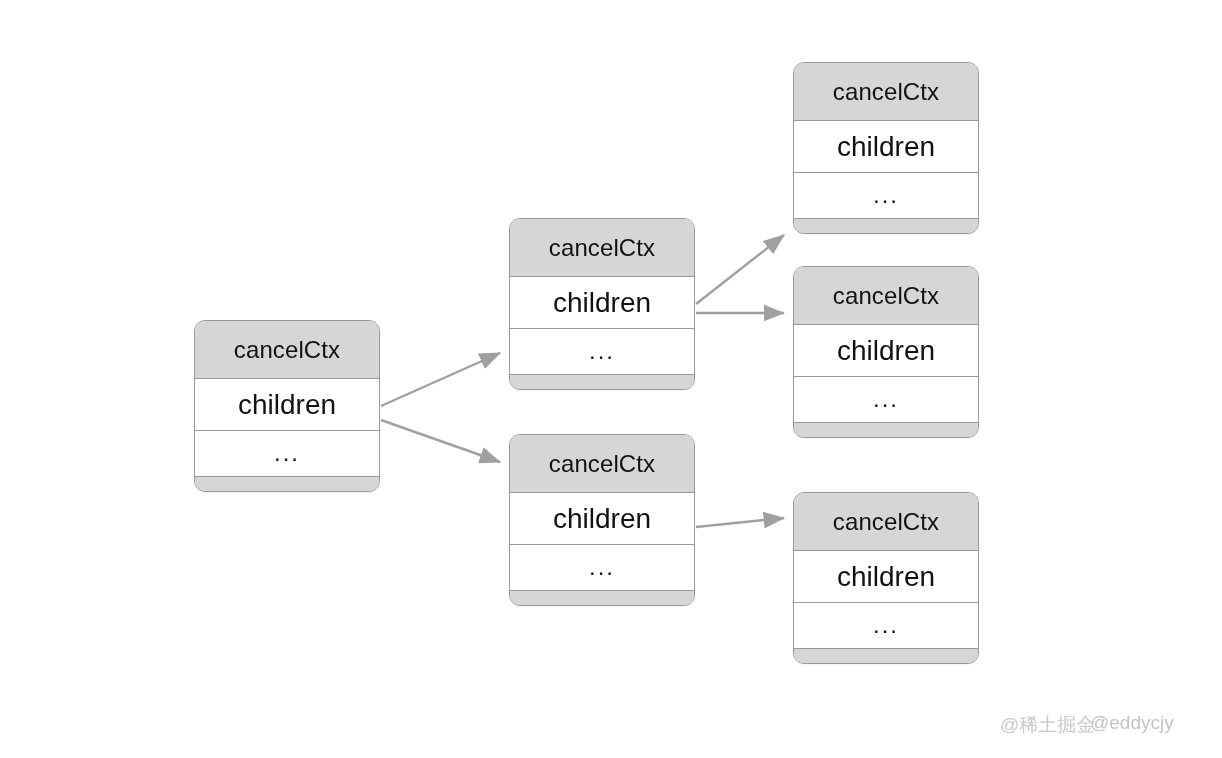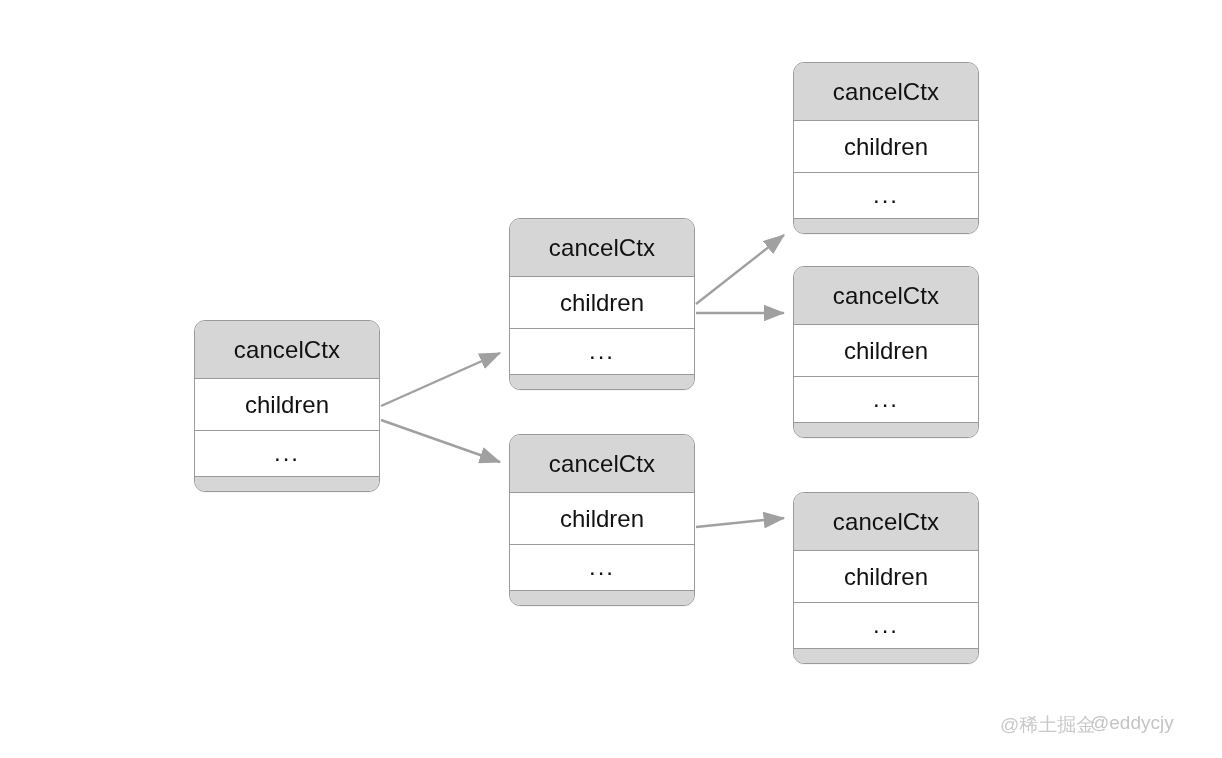--- a/index.html
+++ b/index.html
@@ -55,21 +55,21 @@
   }
 
   .node-row {
     box-sizing: border-box;
     background: #ffffff;
     border-bottom: 1.5px solid #9a9a9a;
     display: flex;
     align-items: center;
     justify-content: center;
     color: #111111;
-    font-size: 24px;
+    font-size: 28px;
   }
 
   .node-row.ellipsis {
     font-size: 24px;
     letter-spacing: 2px;
     padding-bottom: 2px;
   }
 
   .node-footer {
     box-sizing: border-box;

